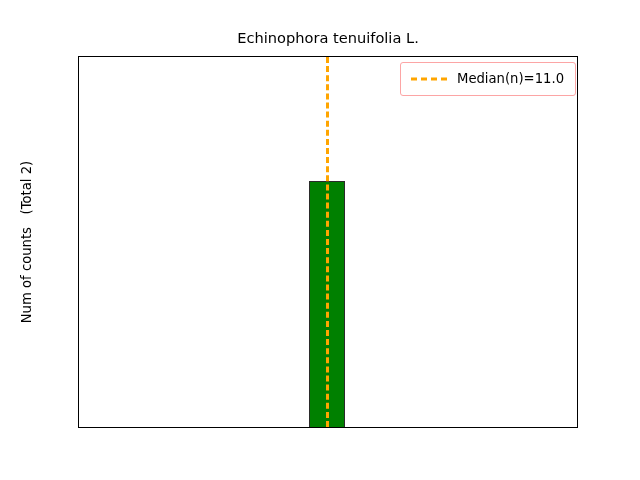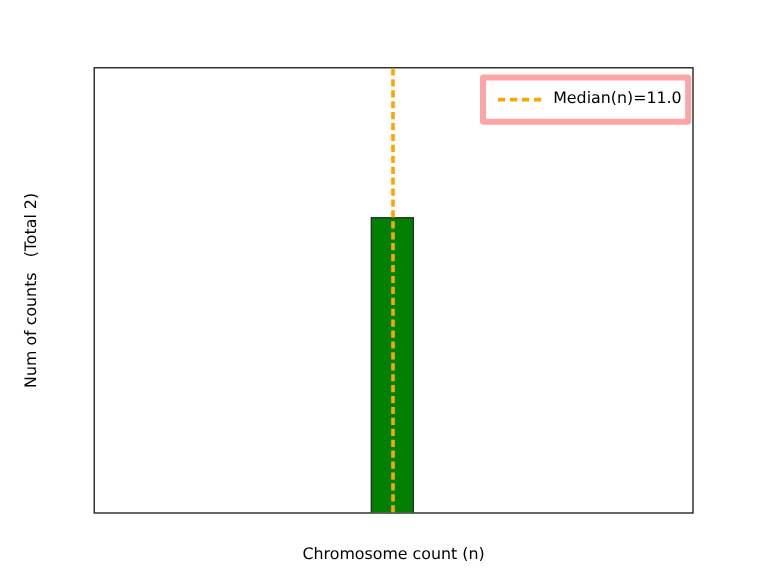--- a/index.html
+++ b/index.html
@@ -114,21 +114,21 @@
   }
 
   
   #legend {
     position: absolute;
     left: 400px;
     top: 62px;
     width: 176px;
     box-sizing: border-box;
     background: #ffffff;
-    border: 5px solid #fca5a5;
+    border: 1px solid #fca5a5;
     border-radius: 3px;
     padding: 6px 9px 7px 9px;
   }
   .legend-row {
     display: flex;
     align-items: center;
     height: 19px;
   }
   .legend-handle {
     width: 38px;
@@ -153,24 +153,24 @@
   }
   .legend-row-secondary {
     justify-content: flex-end;
   }
 </style>
 </head>
 <body>
 
 <div id="figure">
 
+  <div id="chart-title">Echinophora tenuifolia L.</div>
 
   <div id="ylabel">Num of counts   (Total 2)</div>
 
-  <div id="xlabel">Chromosome count (n)</div>
 
   <div id="plot-area">
     <div id="plot-inner">
 
       <div class="ytick" style="top:372px;">
         
         
       </div>
       <div class="ytick" style="top:248px;">
         

